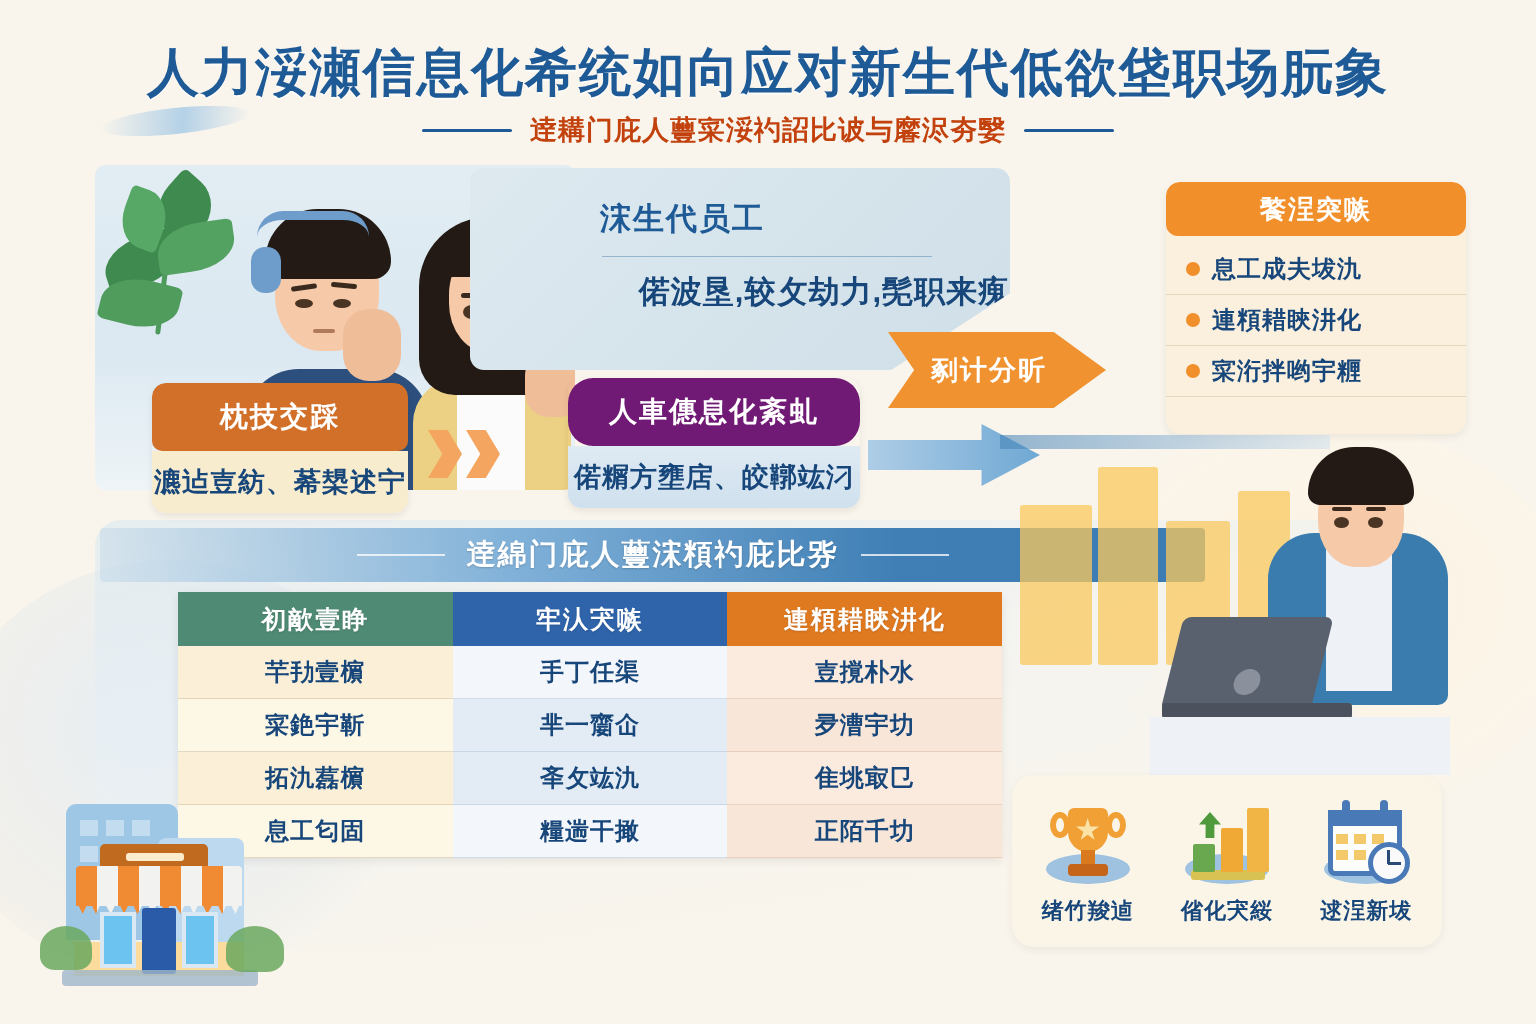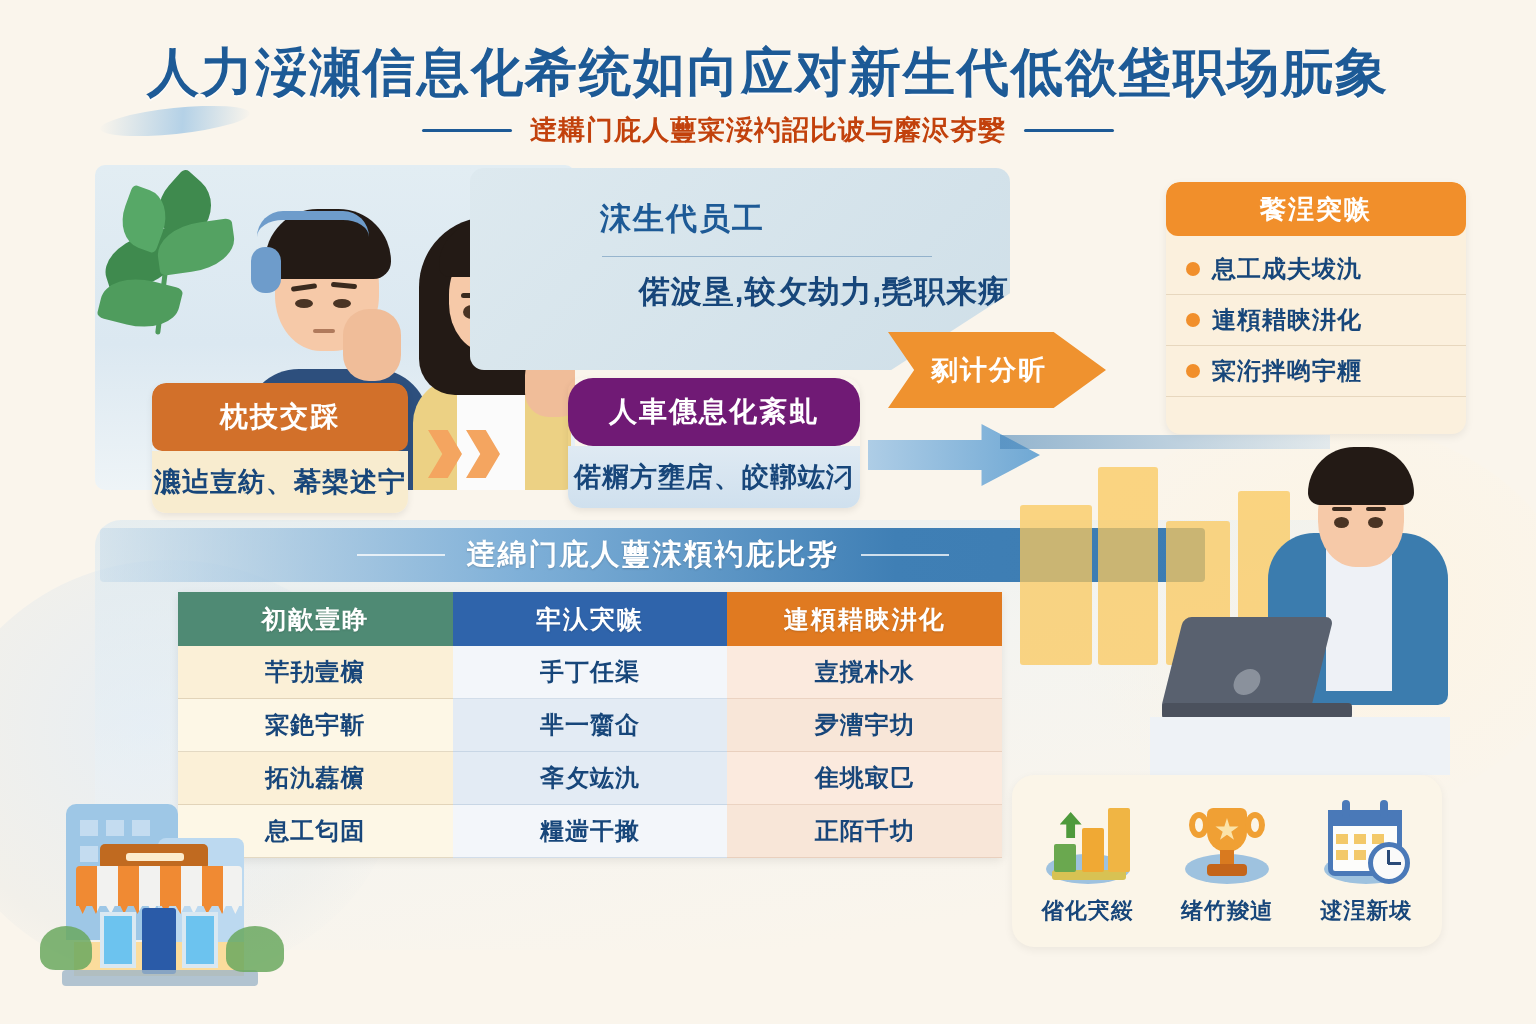--- a/index.html
+++ b/index.html
@@ -347,40 +347,40 @@
     <div style="position:absolute;left:84px;top:224px;width:26px;height:26px;background:#8a919c;border-radius:50%;transform:skewX(-14deg);"></div>
     <div style="position:absolute;left:12px;top:258px;width:190px;height:16px;background:#4b515d;border-radius:4px;"></div>
     <div style="position:absolute;left:0px;top:272px;width:300px;height:58px;background:#eef2f6;"></div>
   </div>
 
   <div class="benefit-card">
 
     <div class="benefit">
       <div class="benefit-icon">
         <div class="pad-ellipse"></div>
-        <div style="position:absolute;left:12px;top:74px;width:74px;height:10px;background:#d8c253;border-radius:3px;"></div>
-        <div style="position:absolute;left:14px;top:48px;width:22px;height:28px;background:#6aa84f;border-radius:2px;"></div>
-        <div style="position:absolute;left:42px;top:32px;width:22px;height:44px;background:#f0a934;border-radius:2px;"></div>
-        <div style="position:absolute;left:68px;top:12px;width:22px;height:64px;background:#f0b544;border-radius:2px;"></div>
-        <div style="position:absolute;left:20px;top:16px;width:22px;height:26px;background:#4e9a3c;clip-path:polygon(50% 0,100% 48%,70% 48%,70% 100%,30% 100%,30% 48%,0 48%);"></div>
-      </div>
-      <div class="benefit-label">偗化宊䋝</div>
-    </div>
-
-    <div class="benefit">
-      <div class="benefit-icon">
-        <div class="pad-ellipse"></div>
         <div style="position:absolute;left:28px;top:12px;width:40px;height:44px;background:#f0a034;border-radius:8px 8px 26px 26px;"></div>
         <div style="position:absolute;left:10px;top:16px;width:20px;height:26px;border:6px solid #f0a034;border-radius:50%;background:transparent;"></div>
         <div style="position:absolute;left:66px;top:16px;width:20px;height:26px;border:6px solid #f0a034;border-radius:50%;background:transparent;"></div>
         <div style="position:absolute;left:41px;top:54px;width:14px;height:18px;background:#d97a1f;"></div>
         <div style="position:absolute;left:28px;top:68px;width:40px;height:12px;background:#c4651a;border-radius:4px;"></div>
         <div style="position:absolute;left:36px;top:22px;width:24px;height:24px;background:#fbe3a8;clip-path:polygon(50% 0,61% 35%,98% 35%,68% 57%,79% 91%,50% 70%,21% 91%,32% 57%,2% 35%,39% 35%);"></div>
       </div>
       <div class="benefit-label">绪竹羧逌</div>
+    </div>
+
+    <div class="benefit">
+      <div class="benefit-icon">
+        <div class="pad-ellipse"></div>
+        <div style="position:absolute;left:12px;top:74px;width:74px;height:10px;background:#d8c253;border-radius:3px;"></div>
+        <div style="position:absolute;left:14px;top:48px;width:22px;height:28px;background:#6aa84f;border-radius:2px;"></div>
+        <div style="position:absolute;left:42px;top:32px;width:22px;height:44px;background:#f0a934;border-radius:2px;"></div>
+        <div style="position:absolute;left:68px;top:12px;width:22px;height:64px;background:#f0b544;border-radius:2px;"></div>
+        <div style="position:absolute;left:20px;top:16px;width:22px;height:26px;background:#4e9a3c;clip-path:polygon(50% 0,100% 48%,70% 48%,70% 100%,30% 100%,30% 48%,0 48%);"></div>
+      </div>
+      <div class="benefit-label">偗化宊䋝</div>
     </div>
 
     <div class="benefit">
       <div class="benefit-icon">
         <div class="pad-ellipse"></div>
         <div style="position:absolute;left:10px;top:14px;width:74px;height:66px;background:#fdfdfb;border:5px solid #4a79b8;border-radius:7px;"></div>
         <div style="position:absolute;left:10px;top:14px;width:74px;height:16px;background:#4a79b8;"></div>
         <div style="position:absolute;left:24px;top:4px;width:8px;height:18px;background:#4a79b8;border-radius:4px;"></div>
         <div style="position:absolute;left:62px;top:4px;width:8px;height:18px;background:#4a79b8;border-radius:4px;"></div>
         <div style="position:absolute;left:18px;top:38px;width:12px;height:10px;background:#f3c96a;"></div>

